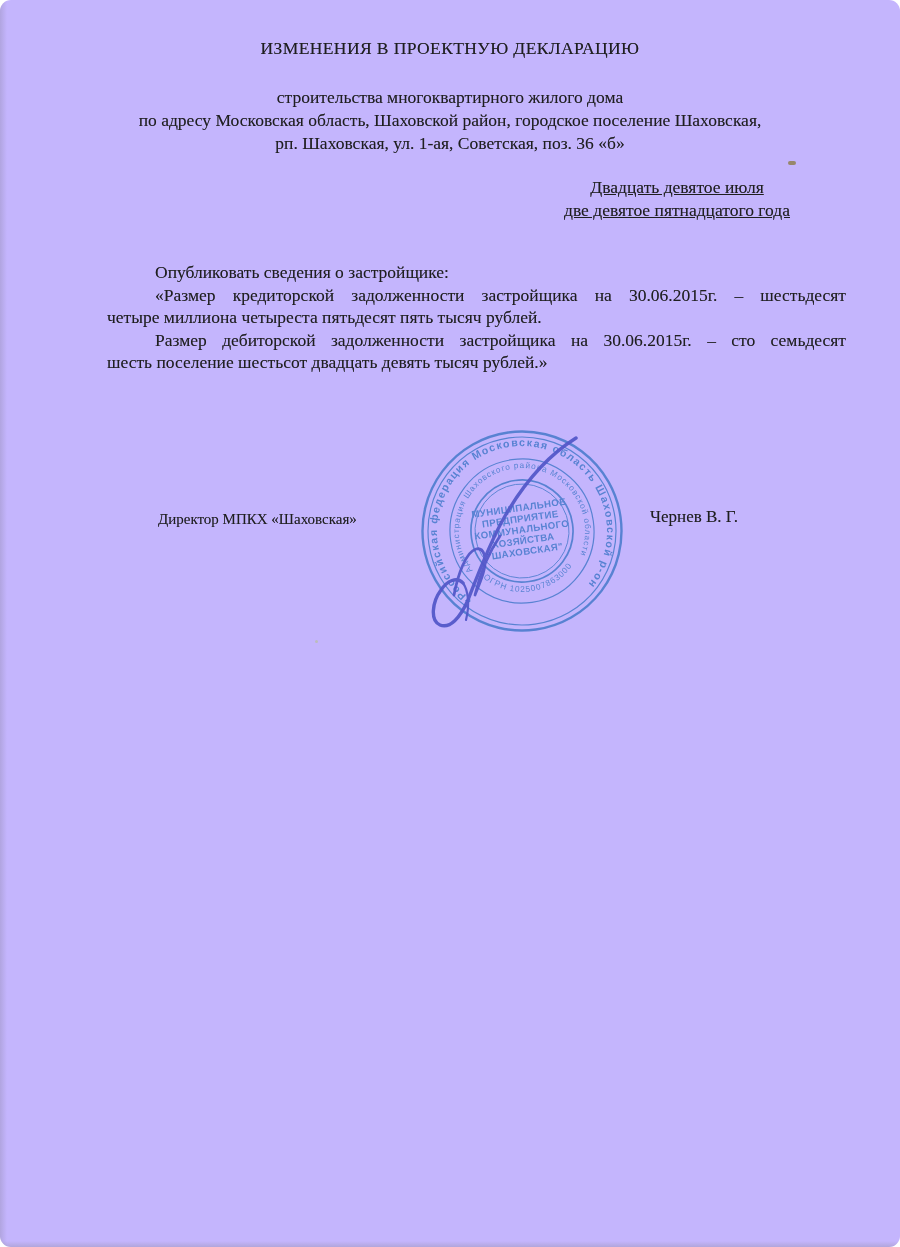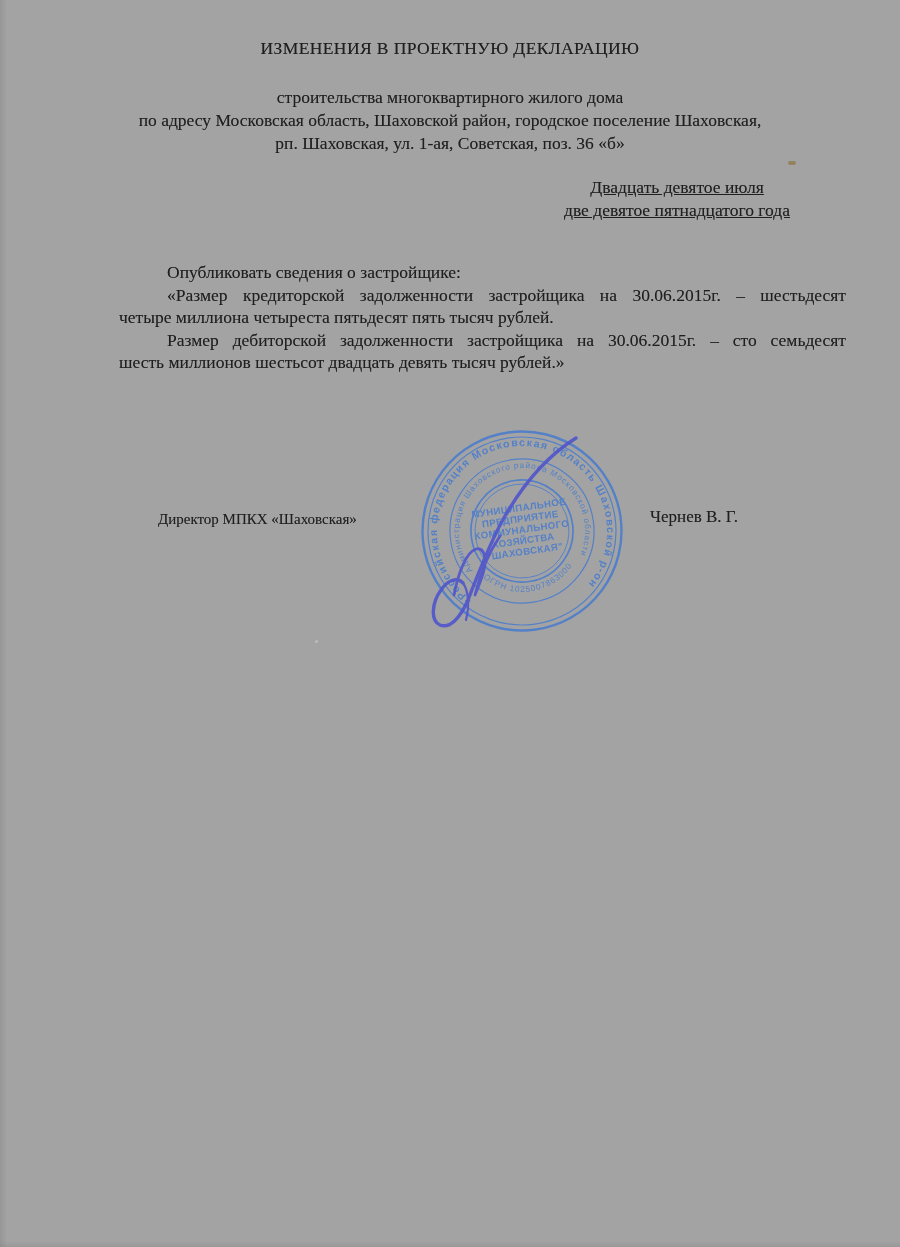--- a/index.html
+++ b/index.html
@@ -1,23 +1,24 @@
 <!DOCTYPE html>
 <html><head>
 <meta charset="utf-8">
 <style>
   html, body { margin: 0; padding: 0; background: #ffffff; }
   .page {
     position: relative;
     width: 900px;
     height: 1247px;
-    background: #a3a3a3;
+    background: #c4b5fd;
     overflow: hidden;
     font-family: "Liberation Serif", serif;
     color: #1f1f1f;
+    border-radius: 11px;
   }
   
   .edge-left {
     position: absolute; left: 0; top: 0; width: 7px; height: 100%;
     background: linear-gradient(to right, rgba(90,90,90,0.18), rgba(90,90,90,0.0));
   }
   .edge-bottom {
     position: absolute; left: 0; bottom: 0; width: 100%; height: 6px;
     background: linear-gradient(to top, rgba(120,120,118,0.25), rgba(120,120,118,0.0));
   }
@@ -37,21 +38,21 @@
     position: absolute; top: 176px; right: 110px;
     text-align: center; font-size: 17.5px; line-height: 22.5px;
     text-shadow: 0 0 0.4px rgba(0,0,0,0.35);
     text-decoration: underline;
   }
   .body-block {
     position: absolute; top: 261px; left: 107px; width: 739px;
     font-size: 17.5px; line-height: 22.6px;
     text-shadow: 0 0 0.4px rgba(0,0,0,0.35);
   }
-  .body-line { white-space: nowrap; margin-left: 12px; }
+  .body-line { white-space: nowrap; }
   .indent { padding-left: 48px; }
   .stretch {
     white-space: normal;
     text-align: justify;
     text-align-last: justify;
   }
   .sig-row-position {
     position: absolute; top: 511px; left: 158px;
     font-size: 15px;
     text-shadow: 0 0 0.4px rgba(0,0,0,0.35);
@@ -103,21 +104,21 @@
   <div class="date-block">
     <div>Двадцать девятое июля</div>
     <div>две девятое пятнадцатого года</div>
   </div>
 
   <div class="body-block">
     <div class="body-line indent">Опубликовать сведения о застройщике:</div>
     <div class="body-line indent stretch">«Размер кредиторской задолженности застройщика на 30.06.2015г. – шестьдесят</div>
     <div class="body-line">четыре миллиона четыреста пятьдесят пять тысяч рублей.</div>
     <div class="body-line indent stretch">Размер дебиторской задолженности застройщика на 30.06.2015г. – сто семьдесят</div>
-    <div class="body-line">шесть миллионов шестьсот двадцать девять тысяч рублей.»</div>
+    <div class="body-line">шесть поселение шестьсот двадцать девять тысяч рублей.»</div>
   </div>
 
   <div class="sig-row-position">Директор МПКХ «Шаховская»</div>
   <div class="sig-row-name">Чернев В. Г.</div>
 
   <svg class="stamp-svg" viewBox="0 0 210 210" xmlns="http://www.w3.org/2000/svg">
     <defs>
       <path id="ring-outer-path" d="M 44.9,165.1 A 85,85 0 1 1 165.1,165.1"></path>
       <path id="ring-mid-top-path" d="M 50.4,136.5 A 63,63 0 1 1 159.6,136.5"></path>
       <path id="ring-mid-bottom-path" d="M 58.3,144.2 A 61,61 0 0 0 151.7,144.2"></path>

